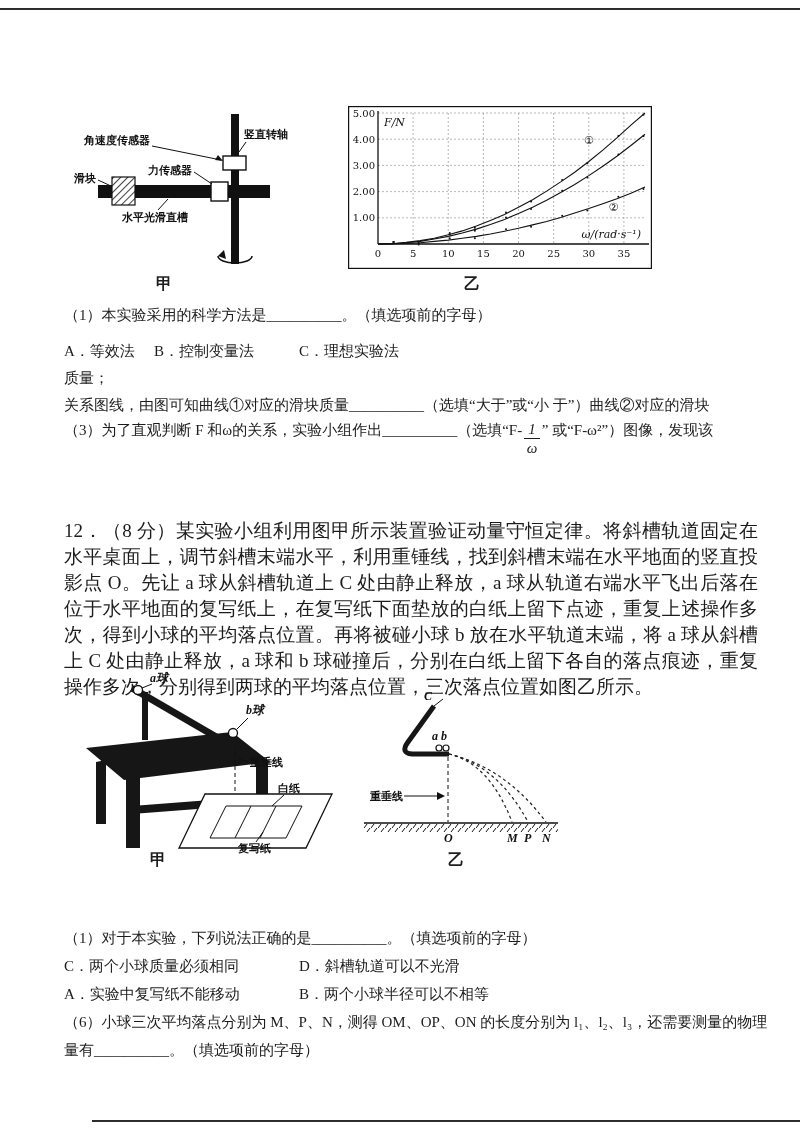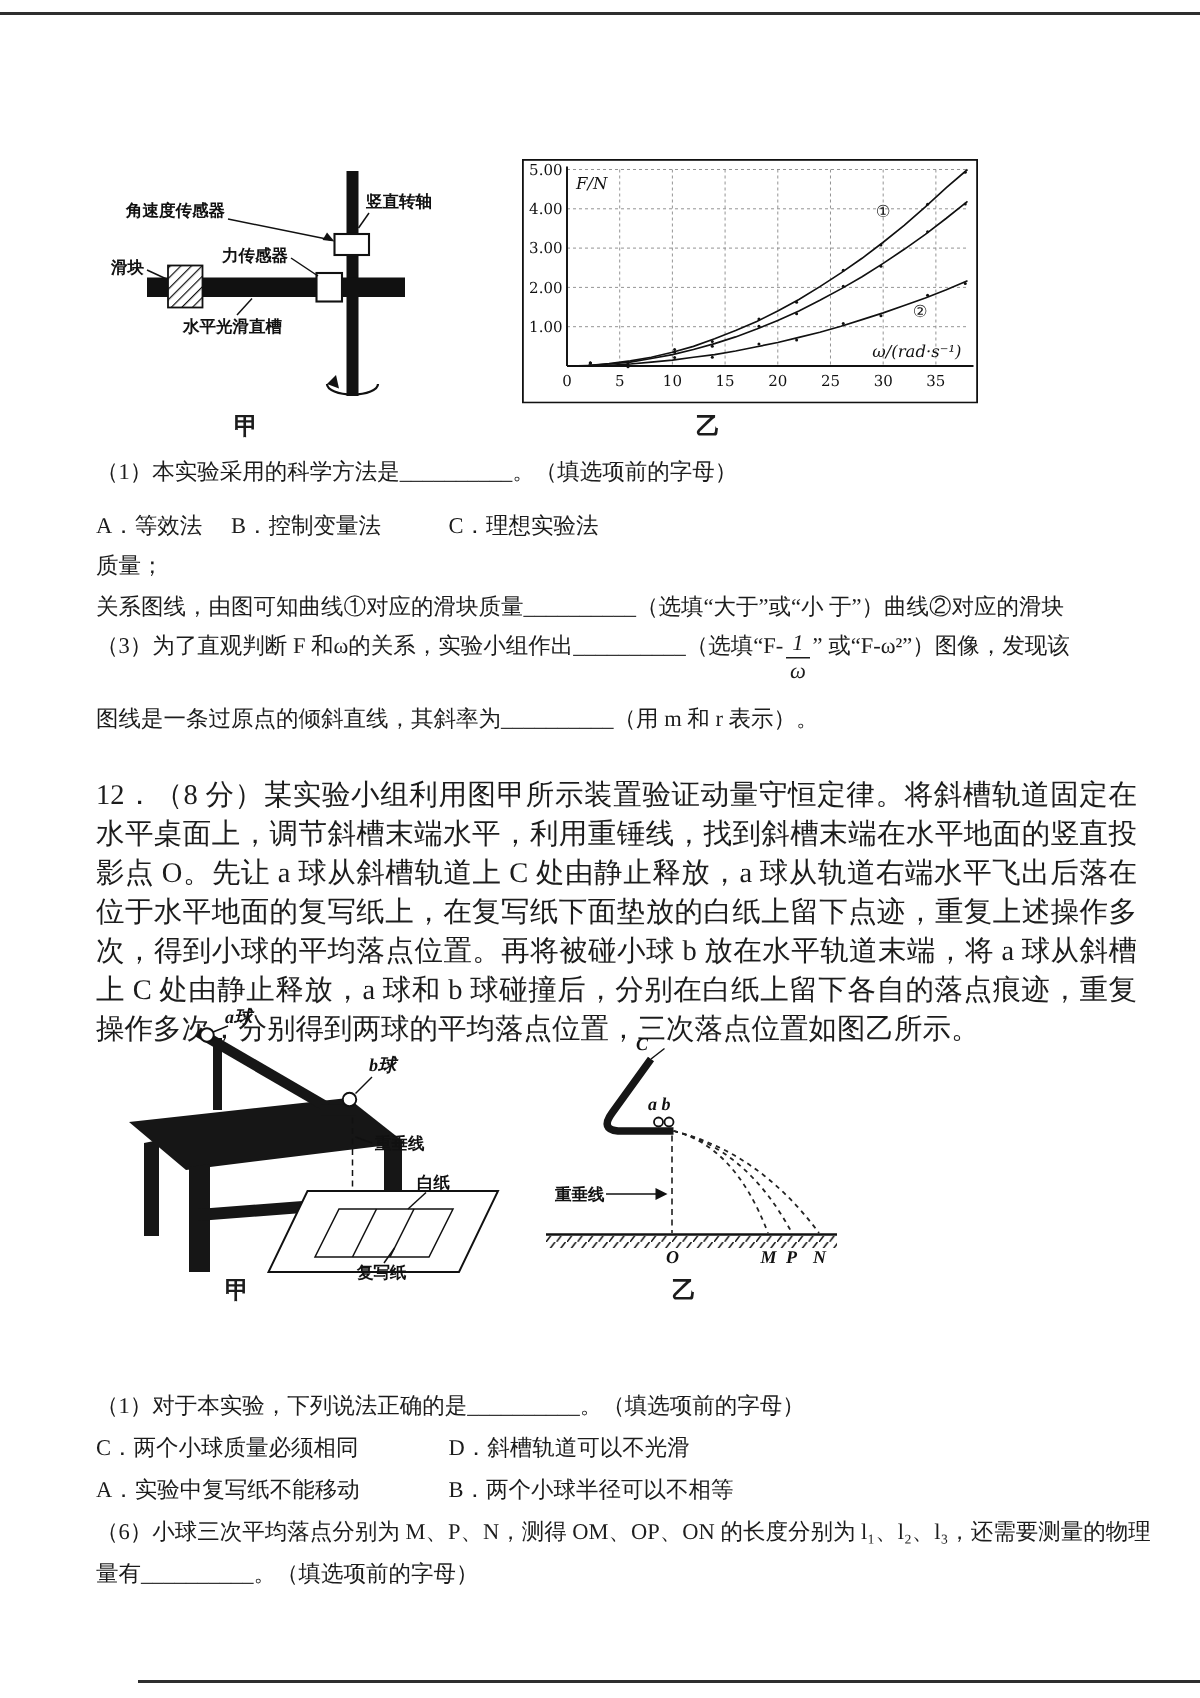--- a/index.html
+++ b/index.html
@@ -153,21 +153,20 @@
   <div class="line">质量；</div>
   <div class="line">关系图线，由图可知曲线①对应的滑块质量__________（选填“大于”或“小 于”）曲线②对应的滑块</div>
   <div class="fracrow" style="margin-top:2px">
     <span>（3）为了直观判断 F 和ω的关系，实验小组作出__________（选填“F-</span>
       <span class="frac">
         <span class="num">1</span>
         <span class="den">ω</span>
       </span>
       <span>” 或“F-ω²”）图像，发现该</span>
   </div>
-  <div class="line">图线是一条过原点的倾斜直线，其斜率为__________（用 m 和 r 表示）。</div>
 </div>
 
 <div class="stem" style="left:64px;top:518px;width:694px">12．（8 分）某实验小组利用图甲所示装置验证动量守恒定律。将斜槽轨道固定在水平桌面上，调节斜槽末端水平，利用重锤线，找到斜槽末端在水平地面的竖直投影点 O。先让 a 球从斜槽轨道上 C 处由静止释放，a 球从轨道右端水平飞出后落在位于水平地面的复写纸上，在复写纸下面垫放的白纸上留下点迹，重复上述操作多次，得到小球的平均落点位置。再将被碰小球 b 放在水平轨道末端，将 a 球从斜槽上 C 处由静止释放，a 球和 b 球碰撞后，分别在白纸上留下各自的落点痕迹，重复操作多次，分别得到两球的平均落点位置，三次落点位置如图乙所示。</div>
 
 <svg class="fig" style="left:70px;top:666px" width="280" height="188" viewBox="0 0 280 188">
   <polygon points="16,82 162,66 200,96 54,114" fill="#161616"></polygon>
   <polygon points="56,112 70,110 70,182 56,182" fill="#161616"></polygon>
   <polygon points="186,96 198,94 198,174 186,174" fill="#161616"></polygon>
   <polygon points="26,96 36,94 36,158 26,158" fill="#161616"></polygon>
   <polygon points="62,140 192,130 192,138 62,148" fill="#161616"></polygon>

